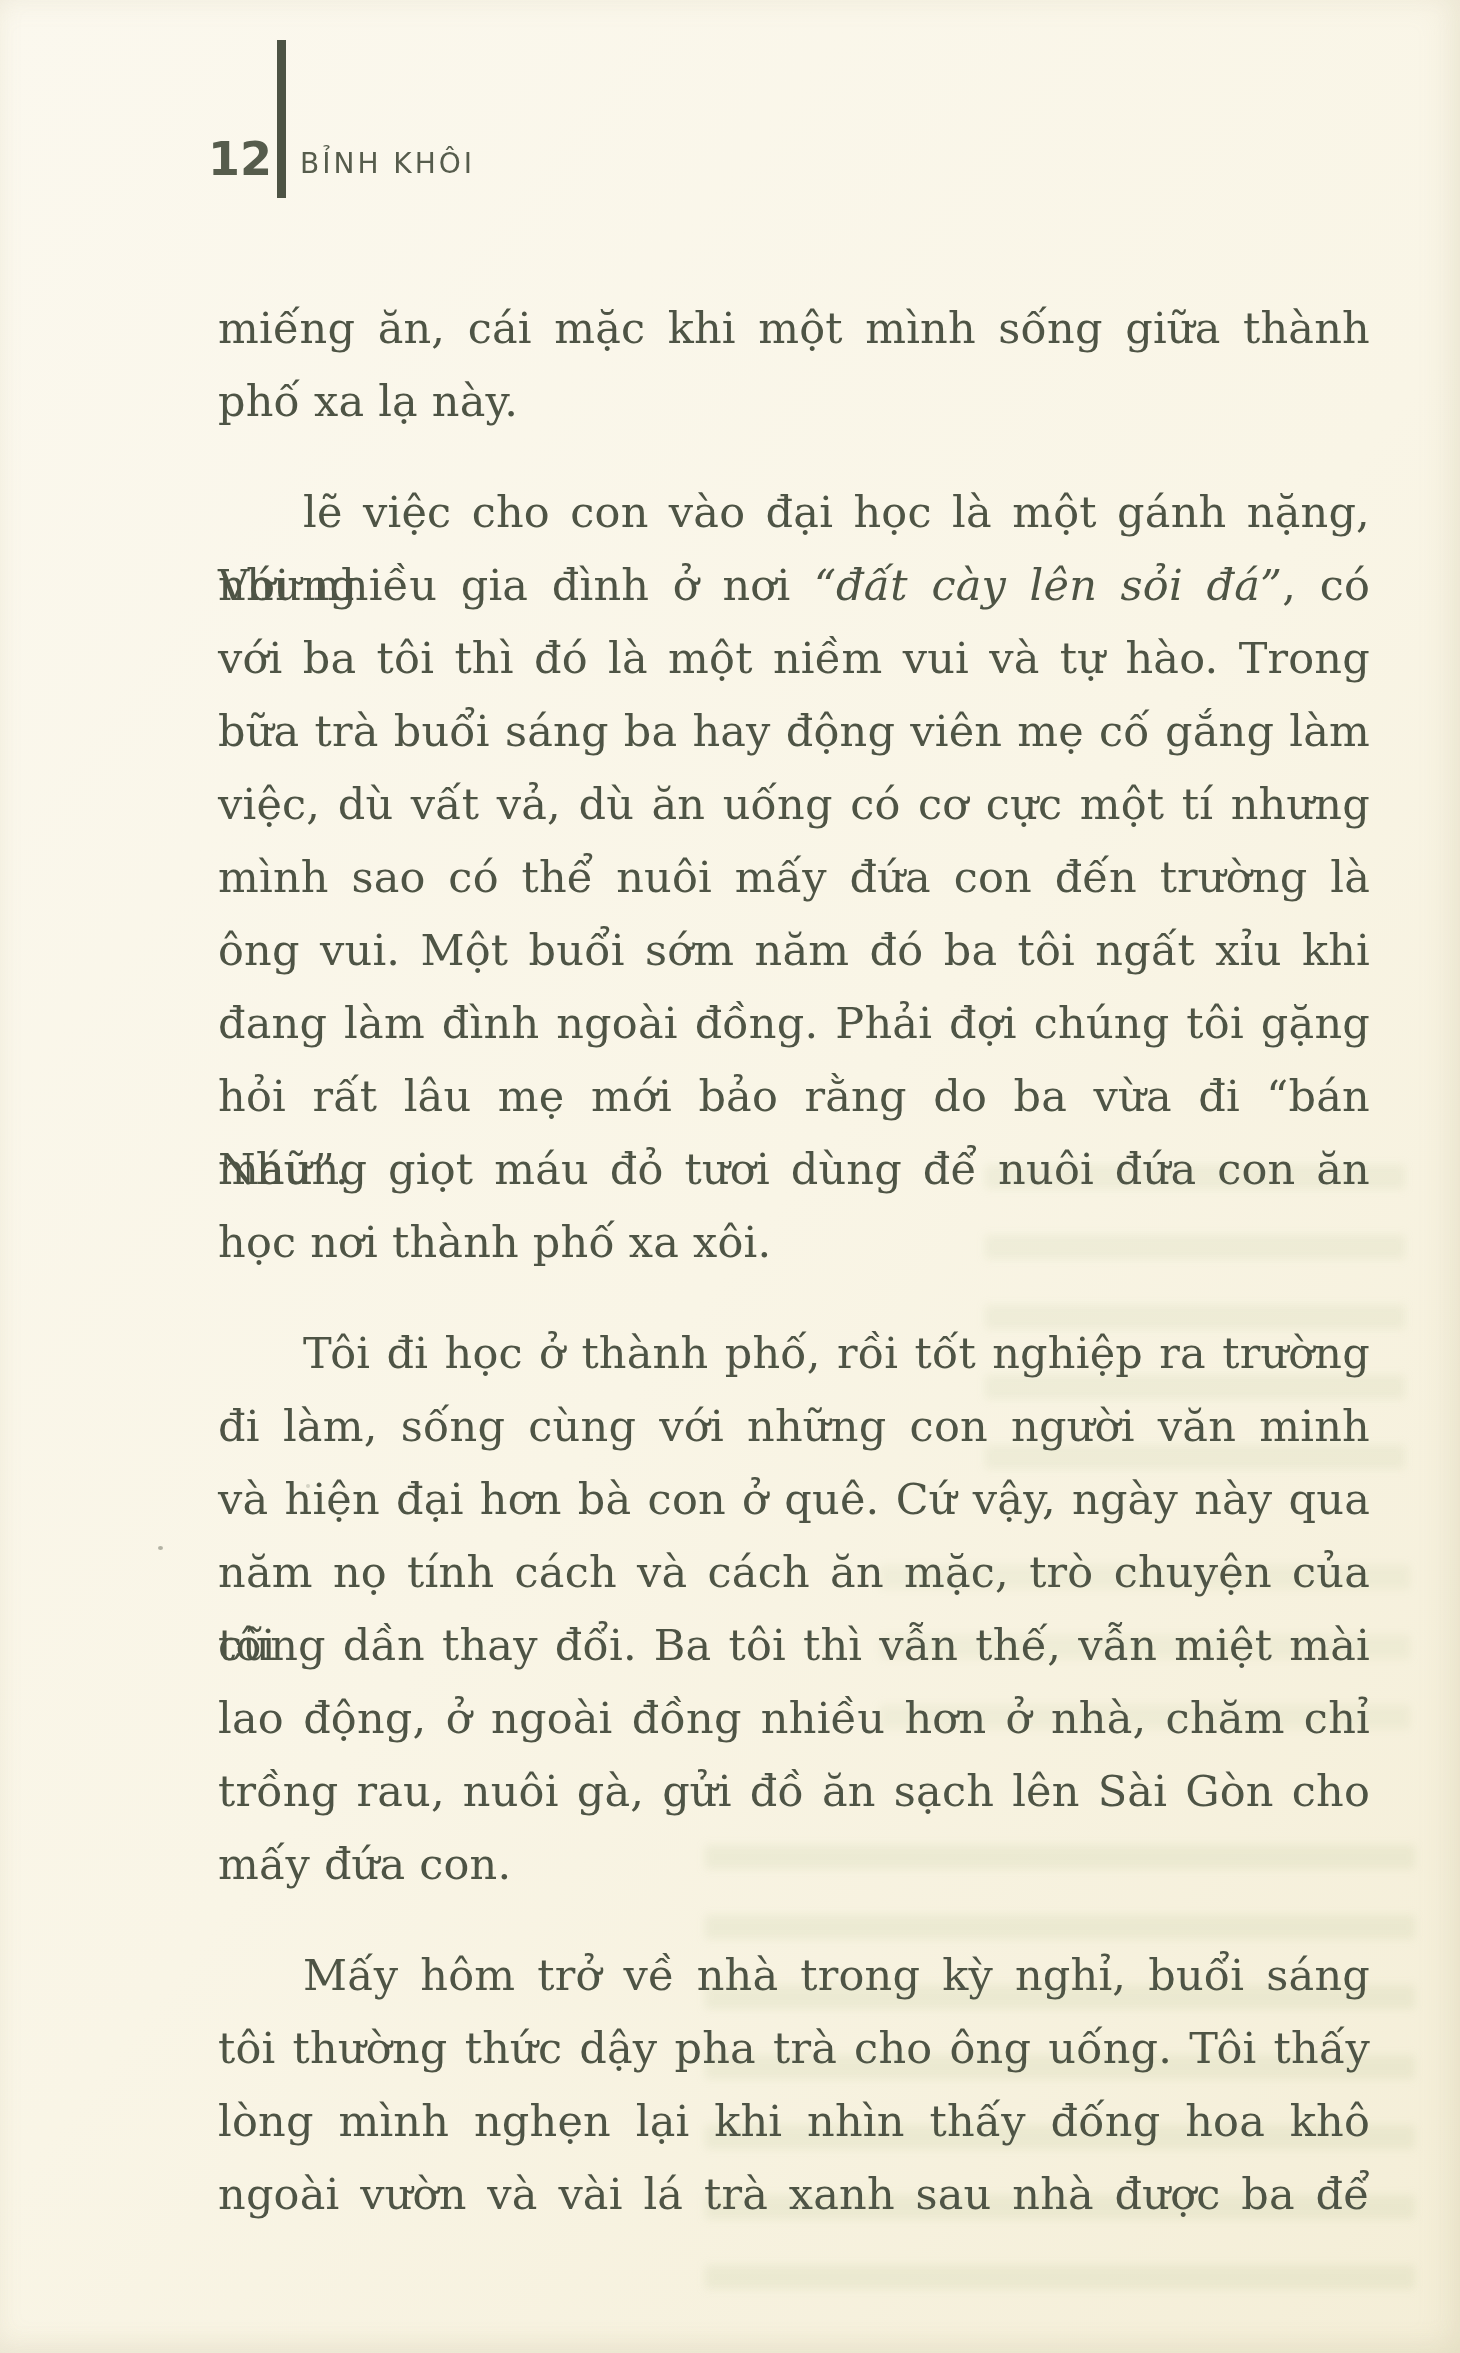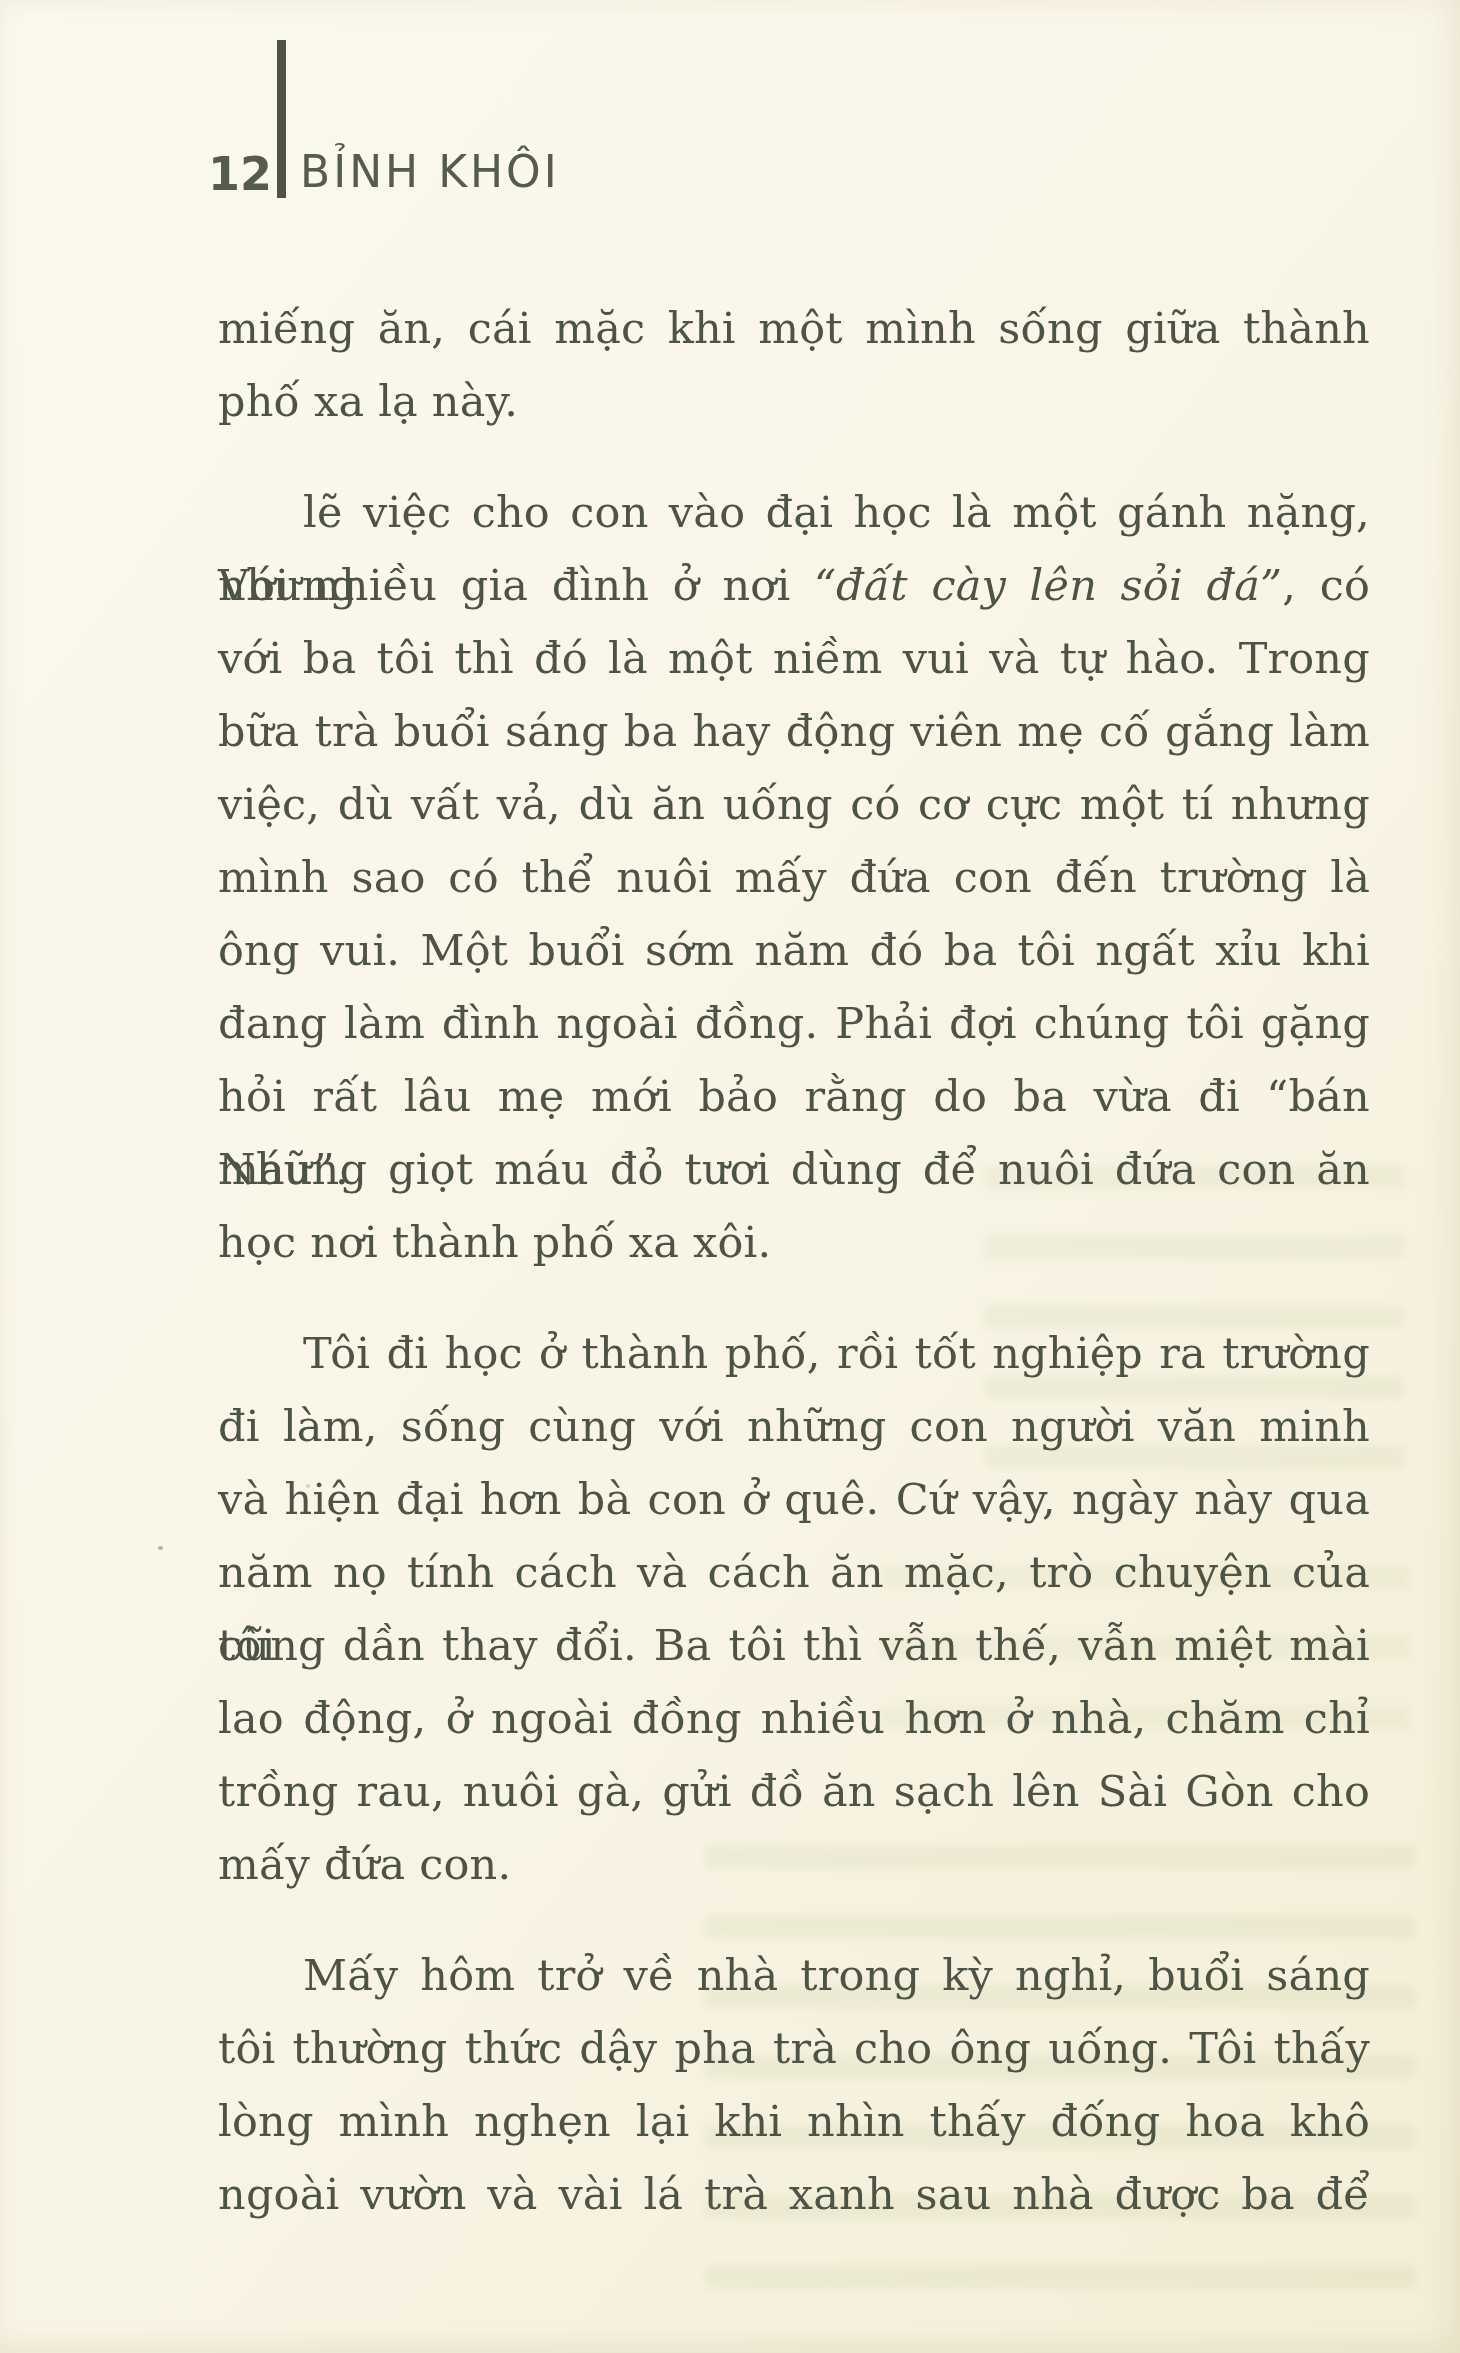--- a/index.html
+++ b/index.html
@@ -11,32 +11,32 @@
   body{width:1460px;height:2353px;overflow:hidden;background:#fff;}
   .page{
     position:relative;width:1460px;height:2353px;overflow:hidden;
     background:linear-gradient(128deg,var(--bg1) 0%,var(--bg2) 52%,var(--bg3) 100%);
     box-shadow:inset -14px 0 30px rgba(180,170,130,0.12), inset 0 -10px 24px rgba(180,170,130,0.10);
     font-family:"DejaVu Serif","Liberation Serif",serif;
     color:var(--text);
   }
   
   .hdr-number{
-    position:absolute;left:208px;top:151px;
+    position:absolute;left:208px;top:136px;
     font-family:"DejaVu Sans","Liberation Sans",sans-serif;
     font-weight:bold;font-size:46px;line-height:1;color:var(--header);
   }
   .hdr-rule{
     position:absolute;left:277px;top:40px;width:9px;height:158px;
     background:var(--rule);
   }
   .hdr-name{
     position:absolute;left:300px;top:150px;
     font-family:"DejaVu Sans","Liberation Sans",sans-serif;
-    font-weight:normal;font-size:44px;line-height:1;letter-spacing:3px;color:var(--header);
+    font-weight:normal;font-size:28px;line-height:1;letter-spacing:3px;color:var(--header);
   }
   
   .text-block{
     position:absolute;left:218px;top:292px;width:1152px;
     font-size:43px;
   }
   .para{margin:0 0 38px 0;}
   .para:last-child{margin-bottom:0;}
   .line{
     height:73px;line-height:73px;white-space:normal;

